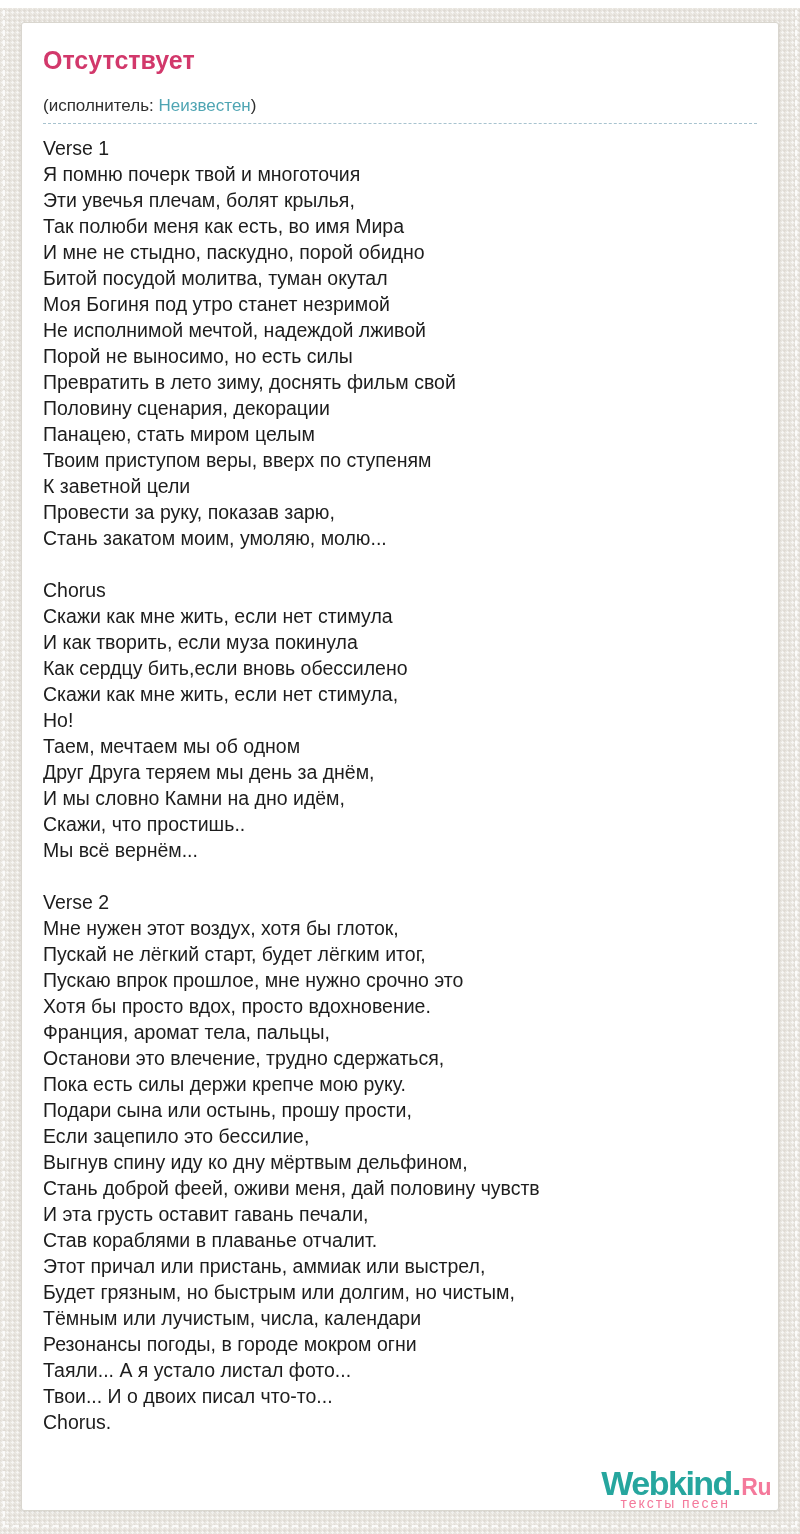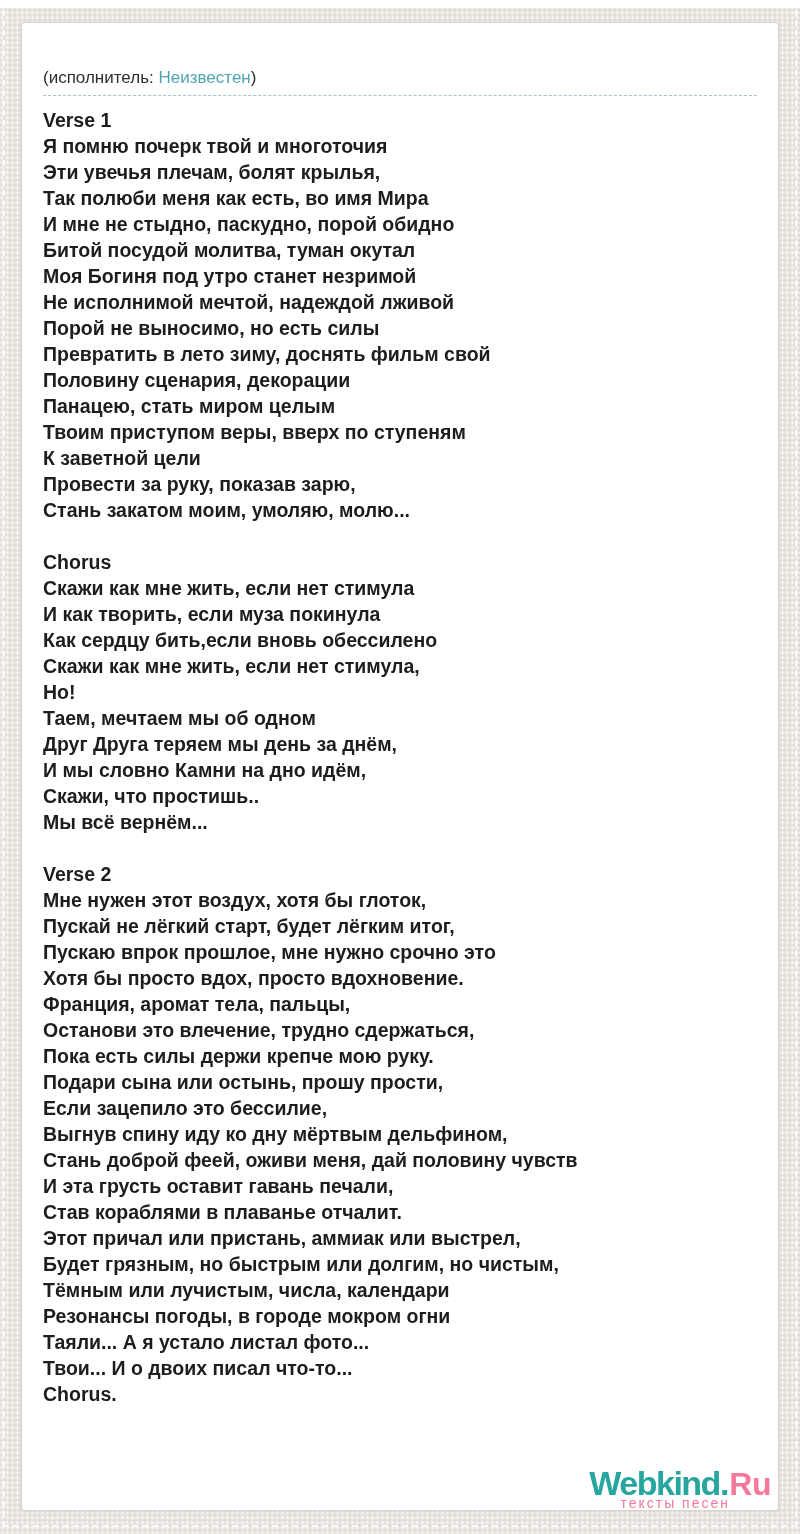--- a/index.html
+++ b/index.html
@@ -62,21 +62,21 @@
     text-decoration: none;
     cursor: pointer;
   }
 
   .lyrics {
     margin-top: 11px;
     font-size: 19.5px;
     line-height: 26px;
     color: var(--text, #1d1d1d);
   }
-  .lyric-line { white-space: pre-wrap; font-weight: bold; }
+  .lyric-line { white-space: pre-wrap; }
 
   .logo {
     position: absolute;
     right: 7px; bottom: 0;
     text-align: right;
     line-height: 1;
     text-decoration: none;
     cursor: pointer;
   }
   .logo-main {
@@ -84,41 +84,42 @@
     font-weight: bold;
     letter-spacing: -1.5px;
     color: var(--logo-teal, #26a69e);
   }
   .logo-dot {
     font-size: 34px;
     font-weight: bold;
     color: var(--logo-teal, #26a69e);
   }
   .logo-tld {
-    font-size: 32px;
+    font-size: 23px;
     font-weight: bold;
     letter-spacing: -0.5px;
     color: var(--logo-pink, #f4799b);
   }
   .logo-tagline {
     margin: -4px 41px 0 0;
     font-size: 14px;
     font-weight: normal;
     letter-spacing: 2px;
     color: var(--logo-pink, #f4799b);
   }
 </style>
 </head>
 <body>
 
 <div class="top-strip"></div>
 <div class="stitch-frame"></div>
 
 <div class="card">
 
+  <h1 class="page-title">Отсутствует</h1>
 
   <div class="artist-line">
     <span>(исполнитель: </span><a class="artist-link">Неизвестен</a><span>)</span>
   </div>
 
   <div class="lyrics">
       <div class="lyric-line">Verse 1</div>
       <div class="lyric-line">Я помню почерк твой и многоточия</div>
       <div class="lyric-line">Эти увечья плечам, болят крылья,</div>
       <div class="lyric-line">Так полюби меня как есть, во имя Мира</div>

